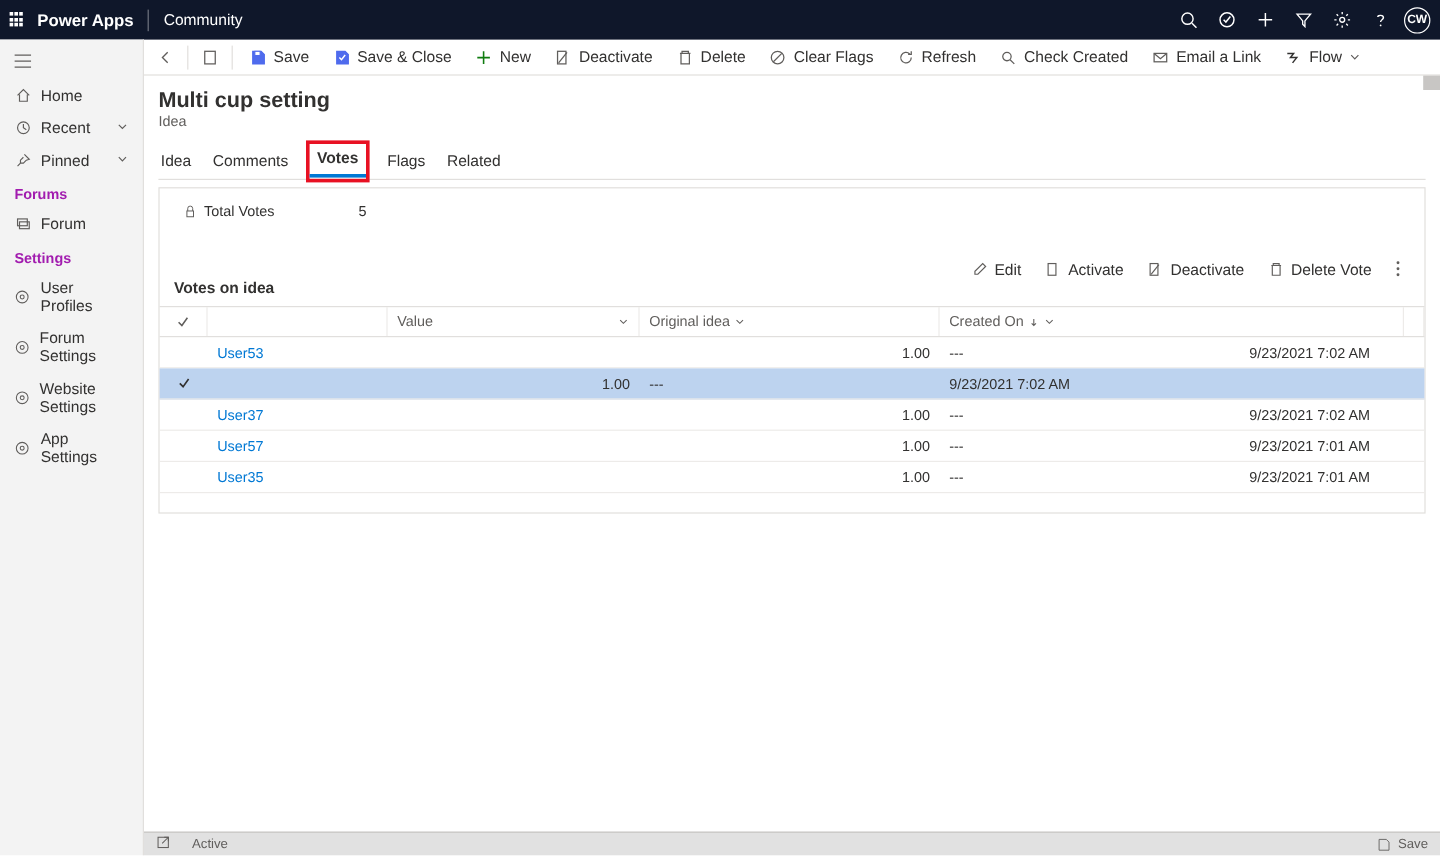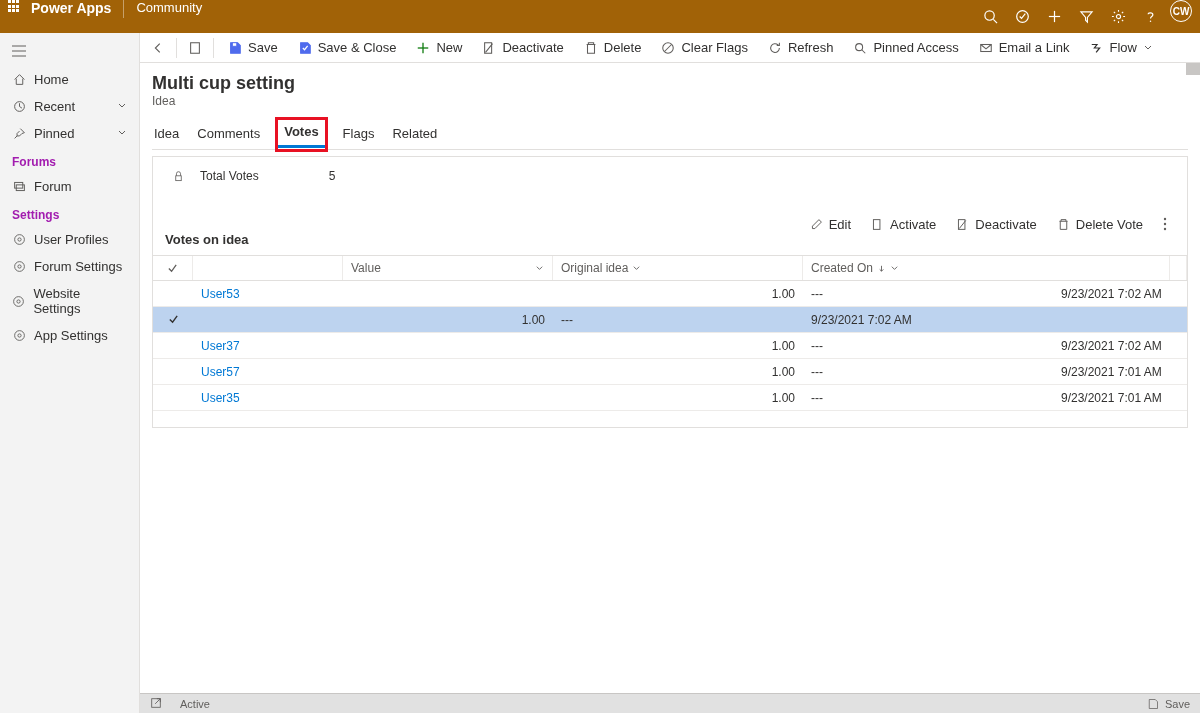--- a/index.html
+++ b/index.html
@@ -7,24 +7,24 @@
     font-family: "Segoe UI", -apple-system, BlinkMacSystemFont, sans-serif;
     font-size: 13px;
     color: #323130;
     background: #fff;
     overflow: hidden;
   }
 
   
   .topbar {
     height: 33px;
-    background: #a16207;
+    background: #0f172a;
     color: #fff;
     display: flex;
-    align-items: flex-start;
+    align-items: center;
     padding: 0 8px;
   }
   .waffle {
     display: grid; grid-template-columns: repeat(3, 3px);
     grid-gap: 1px; width: 13px; height: 13px; margin-right: 10px; cursor: pointer;
   }
   .waffle span { width: 3px; height: 3px; background: #fff; }
   .brand { font-weight: 600; font-size: 14px; }
   .brand-sep { width: 1px; height: 18px; background: rgba(255,255,255,.4); margin: 0 12px; }
   .sub-brand { font-size: 13px; }
@@ -38,21 +38,21 @@
     width: 22px; height: 22px; border: 1.5px solid #fff; border-radius: 50%;
     display: flex; align-items: center; justify-content: center;
     font-size: 10px; font-weight: 600; margin-left: 4px;
   }
 
   
   .page { display: flex; height: calc(100vh - 33px); }
 
   
   .left-nav {
-    width: 140px;
+    width: 120px;
     background: #f3f3f3;
     border-right: 1px solid #e1dfdd;
     padding-top: 6px;
     font-size: 13px;
     color: #323130;
     overflow-y: auto;
   }
   .left-nav .ham { padding: 6px 12px; cursor: pointer; }
   .nav-item {
     display: flex; align-items: center; gap: 8px;
@@ -370,21 +370,21 @@
         <svg width="14" height="14" viewBox="0 0 16 16">
             <path d="M13 8 A5 5 0 1 1 11.5 4.5 M13 2 V5 H10" stroke-width="1.2"></path>
           </svg>
         <span>Refresh</span>
       </div>
       <div class="cmd-btn">
         <svg width="14" height="14" viewBox="0 0 16 16">
             <circle cx="7" cy="7" r="4" stroke-width="1.2"></circle>
             <line x1="10" y1="10" x2="14" y2="14" stroke-width="1.2"></line>
           </svg>
-        <span>Pinned Access</span>
+        <span>Check Created</span>
       </div>
       <div class="cmd-btn">
         <svg width="14" height="14" viewBox="0 0 16 16">
             <rect x="2" y="4" width="12" height="8" stroke-width="1.2"></rect>
             <path d="M2 4 L8 9 L14 4" stroke-width="1.2"></path>
           </svg>
         <span>Email a Link</span>
       </div>
       <div class="cmd-btn flow">
         <svg width="14" height="14" viewBox="0 0 16 16">
@@ -406,21 +406,21 @@
       <div class="tabs">
         <div class="tab">Idea</div>
         <div class="tab">Comments</div>
         <div class="tab active highlighted">Votes</div>
         <div class="tab">Flags</div>
         <div class="tab">Related</div>
       </div>
 
       <div class="panel">
         <div class="total-row">
-          <span style="display:flex;align-items:center;gap:16px;">
+          <span style="display:flex;align-items:center;gap:6px;">
             <svg width="11" height="11" viewBox="0 0 16 16">
                 <rect x="4" y="7" width="8" height="7" stroke-width="1.2"></rect>
                 <path d="M5 7 V4 A3 3 0 0 1 11 4 V7" stroke-width="1.2"></path>
               </svg>
             <span>Total Votes</span>
           </span>
           <span>5</span>
         </div>
 
         <div class="votes-header">

